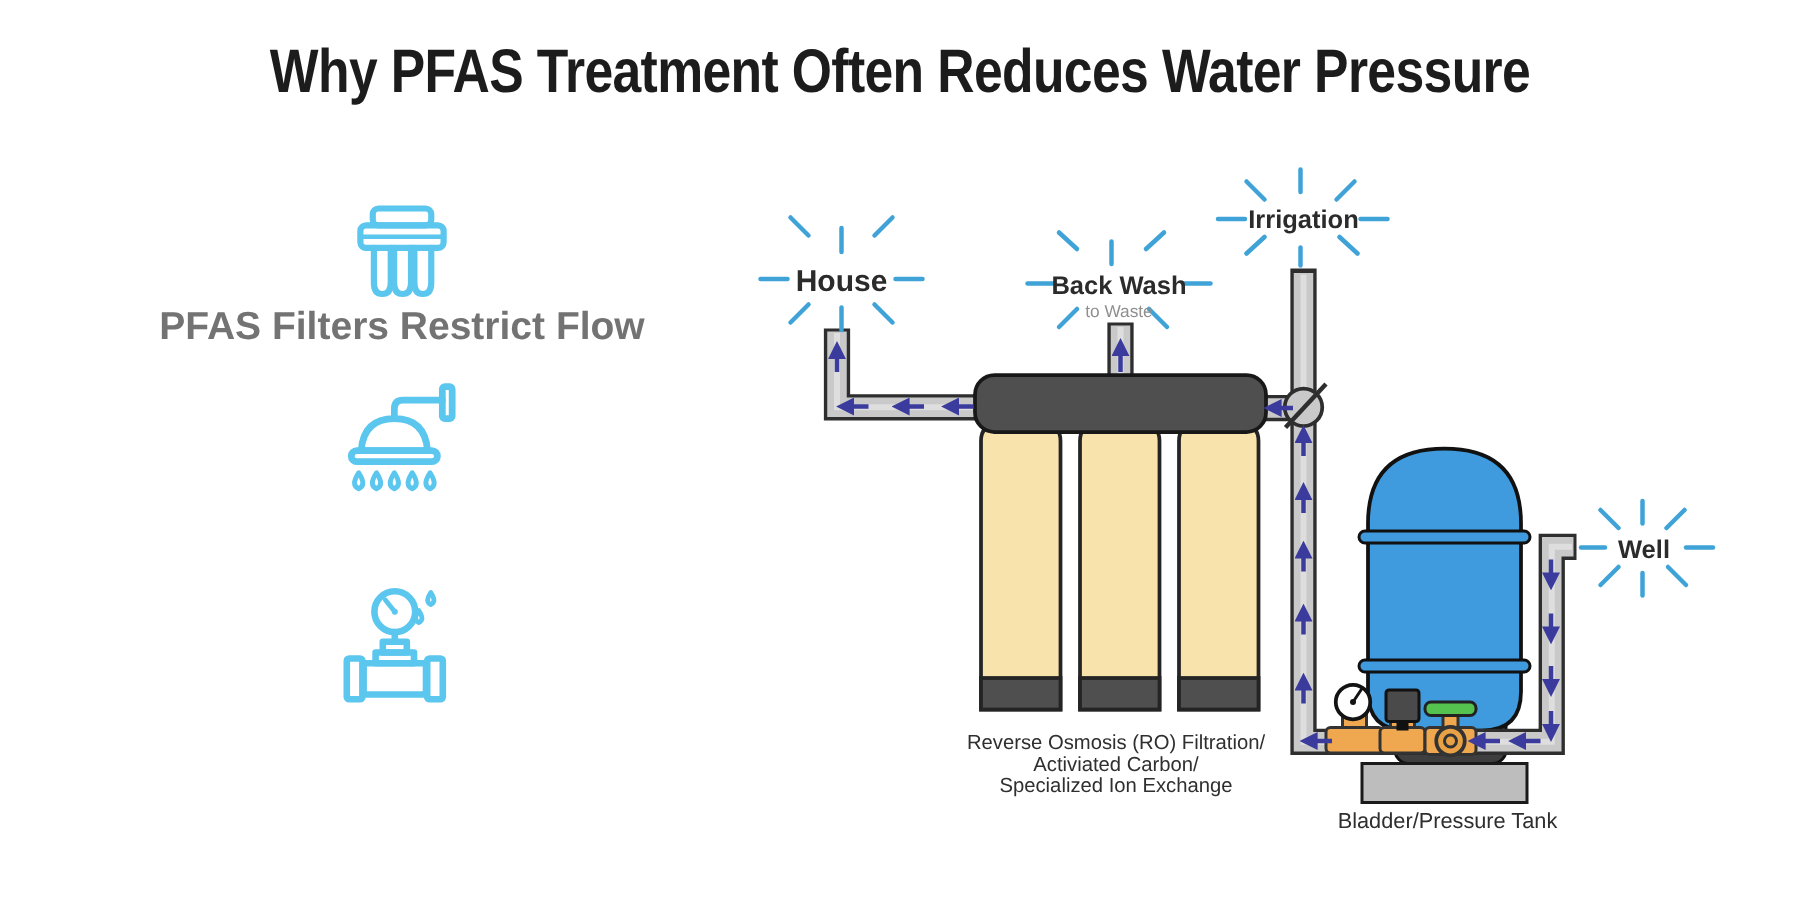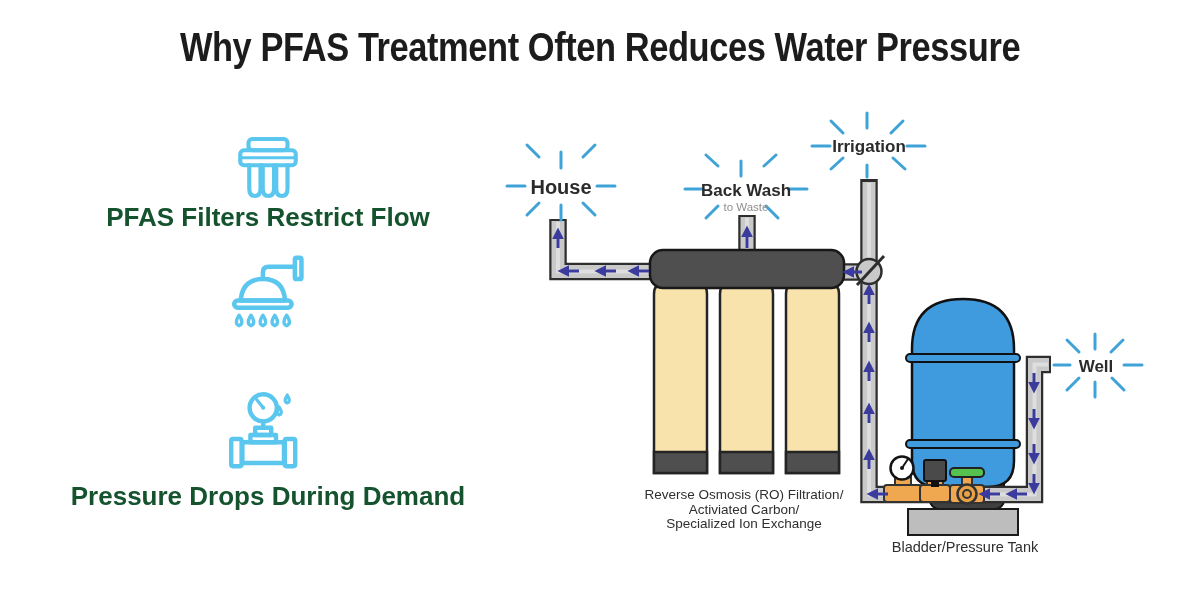--- a/index.html
+++ b/index.html
@@ -4,21 +4,21 @@
 <style>
   html,body{margin:0;padding:0;background:#ffffff;width:1200px;height:602px;overflow:hidden;
             font-family:"Liberation Sans",sans-serif;}
   .canvas{position:relative;width:1200px;height:532px;background:#fff;}
 
   .title{position:absolute;top:24px;left:0;width:100%;margin:0;text-align:center;
          font-size:41px;font-weight:700;color:#1c1c1c;letter-spacing:-0.5px;
          transform:scaleX(0.84);}
 
   .benefit-label{position:absolute;left:0;width:536px;text-align:center;
-                 font-size:26px;font-weight:700;color:#14532d;}
+                 font-size:26px;font-weight:700;color:#737373;}
   .benefit-icon{position:absolute;}
   .ic{stroke:var(--icon-blue);stroke-width:5.5;fill:none;stroke-linejoin:round;stroke-linecap:round;}
   .ic-thin{stroke:var(--icon-blue);stroke-width:4;fill:none;stroke-linejoin:round;stroke-linecap:round;}
 
   .diagram{position:absolute;left:0;top:0;}
   .pipe-o{fill:none;stroke:#2e2e2e;stroke-width:17.5;}
   .pipe-f{fill:none;stroke:var(--pipe-gray);stroke-width:13;}
   .pipe-h{fill:none;stroke:#e2e2e2;stroke-width:4;opacity:.85;}
   .arrow{stroke:var(--arrow-indigo);stroke-width:3;fill:none;}
   .burst{stroke:var(--burst-blue);stroke-width:3;stroke-linecap:round;}
@@ -64,21 +64,20 @@
     <circle cx="44" cy="22" r="2.5" fill="#5BC6EE"></circle>
     <path class="ic-thin" d="M74,6 C70.5,11.5 70.5,14.5 74,16 C77.5,14.5 77.5,11.5 74,6 Z"></path>
     <path class="ic-thin" d="M64,21 C60.5,26.5 60.5,29.5 64,31 C67.5,29.5 67.5,26.5 64,21 Z"></path>
     <line class="ic" x1="44" y1="39" x2="44" y2="47"></line>
     <rect class="ic" x="34" y="47" width="20" height="9"></rect>
     <rect class="ic" x="28" y="56" width="32" height="9"></rect>
     <rect class="ic" x="18" y="65" width="52" height="26"></rect>
     <rect class="ic" x="4" y="61" width="13" height="34" rx="2"></rect>
     <rect class="ic" x="71" y="61" width="13" height="34" rx="2"></rect>
   </svg>
-  <div class="benefit-label" style="top:481px">Pressure Drops During Demand</div>
 
   <svg class="diagram" width="1200" height="602" viewBox="0 0 1200 602">
     <defs>
       <marker id="ah" viewBox="0 0 10 10" refX="7" refY="5" markerWidth="4" markerHeight="4" orient="auto-start-reverse">
         <path d="M0,0 L10,5 L0,10 Z" fill="#3B3B9E"></path>
       </marker>
     </defs>
 
     <rect x="930" y="468" width="74" height="41" rx="9" fill="#3f3f3f" stroke="#111" stroke-width="2"></rect>
 

